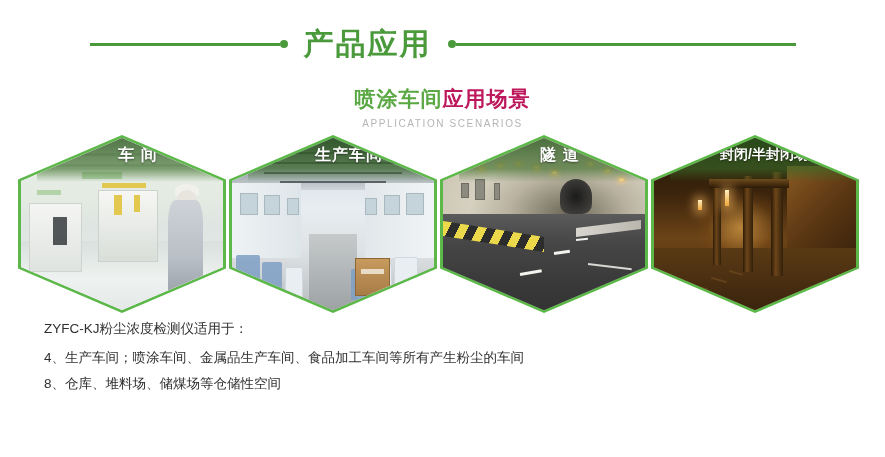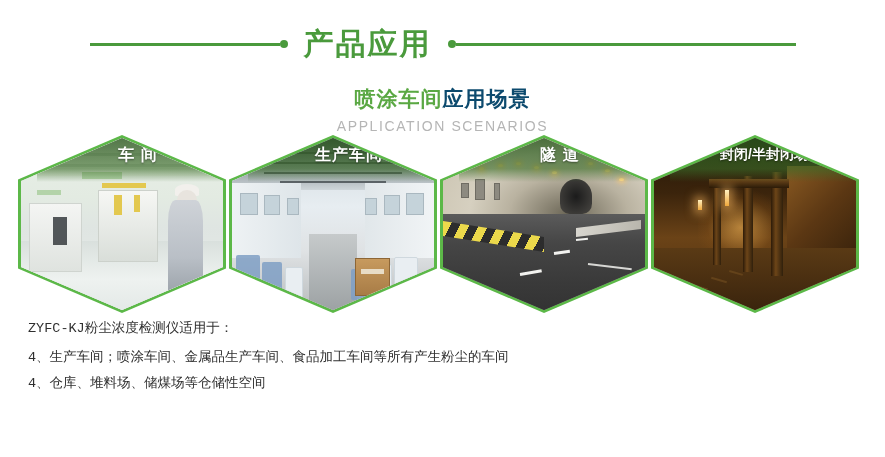--- a/index.html
+++ b/index.html
@@ -15,22 +15,22 @@
   .hline.left  { width:190px; }
   .hline.right { width:340px; }
   .hdot { width:8px; height:8px; border-radius:50%; background:#4a9a3c; flex:0 0 auto; }
   .htitle { color:#4a9a3c; font-size:30px; font-weight:bold; letter-spacing:2px;
             padding:0 16px; line-height:1; white-space:nowrap; }
 
   
   .subwrap { position:absolute; left:0; top:86px; width:885px; text-align:center; }
   .sub1 { font-size:21px; font-weight:bold; letter-spacing:1px; line-height:1.2; }
   .sub1 .g { color:#5aa843; }
-  .sub1 .o { color:#0c4a6e;font-family:Liberation Serif, serif; }
-  .sub2 { margin-top:6px; font-size:14px; color:#b5b5b5; letter-spacing:1.6px; }
+  .sub1 .o { color:#be185d;font-family:Liberation Serif, serif; }
+  .sub2 { margin-top:6px; font-size:10px; color:#b5b5b5; letter-spacing:1.6px; }
 
   
   .hexrow { position:absolute; left:18px; top:135px; width:850px; height:180px;
             display:flex; gap:3px; }
   .hexcell { position:relative; width:208px; height:178px; flex:0 0 auto; }
 
   .hexouter, .hexinner {
     position:absolute; left:0; top:0; width:100%; height:100%;
     -webkit-clip-path: polygon(50% 0%,100% 25%,100% 75%,50% 100%,0% 75%,0% 25%);
     clip-path: polygon(50% 0%,100% 25%,100% 75%,50% 100%,0% 75%,0% 25%);
@@ -125,21 +125,21 @@
   .ph-mine .beamh { position:absolute; background:linear-gradient(180deg,#70491c,#2b1b08); }
   .ph-mine .rock { position:absolute; right:0; top:16%; width:34%; height:68%;
      background:linear-gradient(135deg,#8a5a22 0%,#5b3713 45%,#2e1c09 100%); }
   .ph-mine .ground { position:absolute; left:0; bottom:0; width:100%; height:36%;
      background:linear-gradient(180deg,#5a3a15,#3a240d); }
   .ph-mine .track { position:absolute; bottom:4%; height:2px; background:#b89257; opacity:.85;
      transform-origin:left center; }
   .ph-mine .tie { position:absolute; height:2px; background:#6d4a1e; opacity:.7; }
 
   
-  .bodytext { position:absolute; left:28px; top:322px; width:810px;font-family:Liberation Mono, monospace; }
+  .bodytext { position:absolute; left:44px; top:322px; width:810px; }
   .bline { color:#2f2f2f; font-size:13.5px; line-height:1; margin-bottom:13px;
            white-space:nowrap; }
   .bline.first { margin-bottom:15px; }
 </style>
 </head>
 <body>
 
 <div id="page">
 
   <div class="header">
@@ -273,16 +273,16 @@
           <span class="hexlabel">封闭/半封闭场所</span>
         </div>
       </div>
     </div>
 
   </div>
 
   <div class="bodytext">
     <div class="bline first">ZYFC-KJ粉尘浓度检测仪适用于：</div>
     <div class="bline">4、生产车间；喷涂车间、金属品生产车间、食品加工车间等所有产生粉尘的车间</div>
-    <div class="bline">4、仓库、堆料场、储煤场等仓储性空间</div>
+    <div class="bline">8、仓库、堆料场、储煤场等仓储性空间</div>
   </div>
 
 </div>
 
 </body></html>

